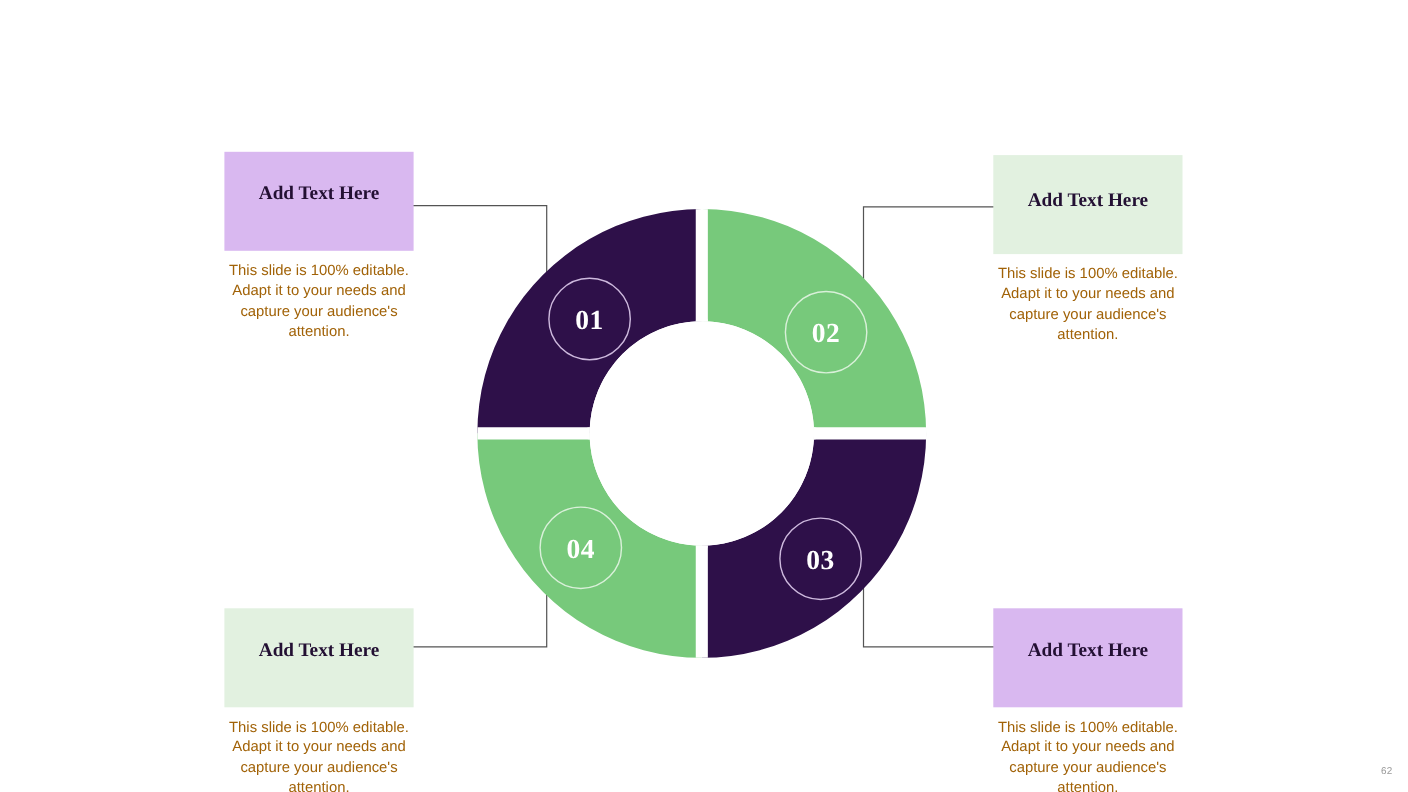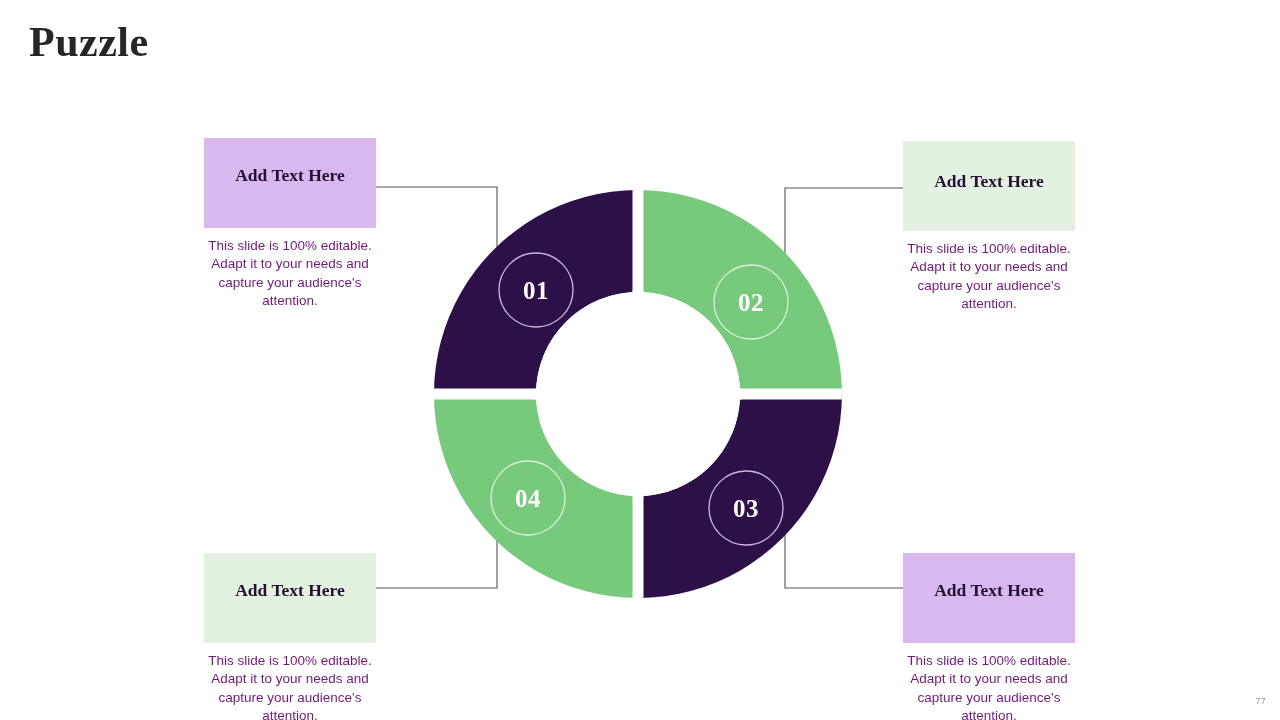--- a/index.html
+++ b/index.html
@@ -88,21 +88,21 @@
     color: #231033;
     text-align: center;
     white-space: nowrap;
     position: relative;
     top: -8px;
   }
   .callout-body {
     font-family: "Liberation Sans", sans-serif;
     font-size: 13.5px;
     line-height: 18.3px;
-    color: #701a75;
+    color: #a16207;
     text-align: center;
     width: 172px;
     padding-top: 9px;
   }
 
   
   #callout-1 { left: 204px; top: 97px; }
   #callout-2 { left: 903px; top: 100px; }
   #callout-3 { left: 204px; top: 512px; }
   #callout-4 { left: 903px; top: 512px; }
@@ -120,21 +120,20 @@
     font-size: 9px;
     color: #9a9a9a;
     letter-spacing: 0.3px;
   }
 </style>
 </head>
 <body>
 
 <div id="slide">
 
-  <div class="slide-title">Puzzle</div>
 
   <svg id="connectors" viewBox="0 0 1280 720" width="1280" height="720">
     <g stroke="#545454" stroke-width="1.1" fill="none">
       <path d="M236,187 H497 V394"></path>
       <path d="M1047,188 H785 V394"></path>
       <path d="M236,588 H497 V394"></path>
       <path d="M1047,588 H785 V394"></path>
     </g>
     <g fill="#545454">
       <circle cx="236" cy="187" r="4.6"></circle>
@@ -239,15 +238,15 @@
     <div class="callout-body">This slide is 100% editable. Adapt  it to your needs and capture your audience's attention.</div>
   </div>
 
   <div class="callout" id="callout-4">
     <div class="callout-box" style="background:#D9B8F0;">
       <div class="callout-head">Add Text Here</div>
     </div>
     <div class="callout-body">This slide is 100% editable. Adapt  it to your needs and capture your audience's attention.</div>
   </div>
 
-  <div class="page-number">77</div>
+  <div class="page-number">62</div>
 
 </div>
 
 </body></html>

